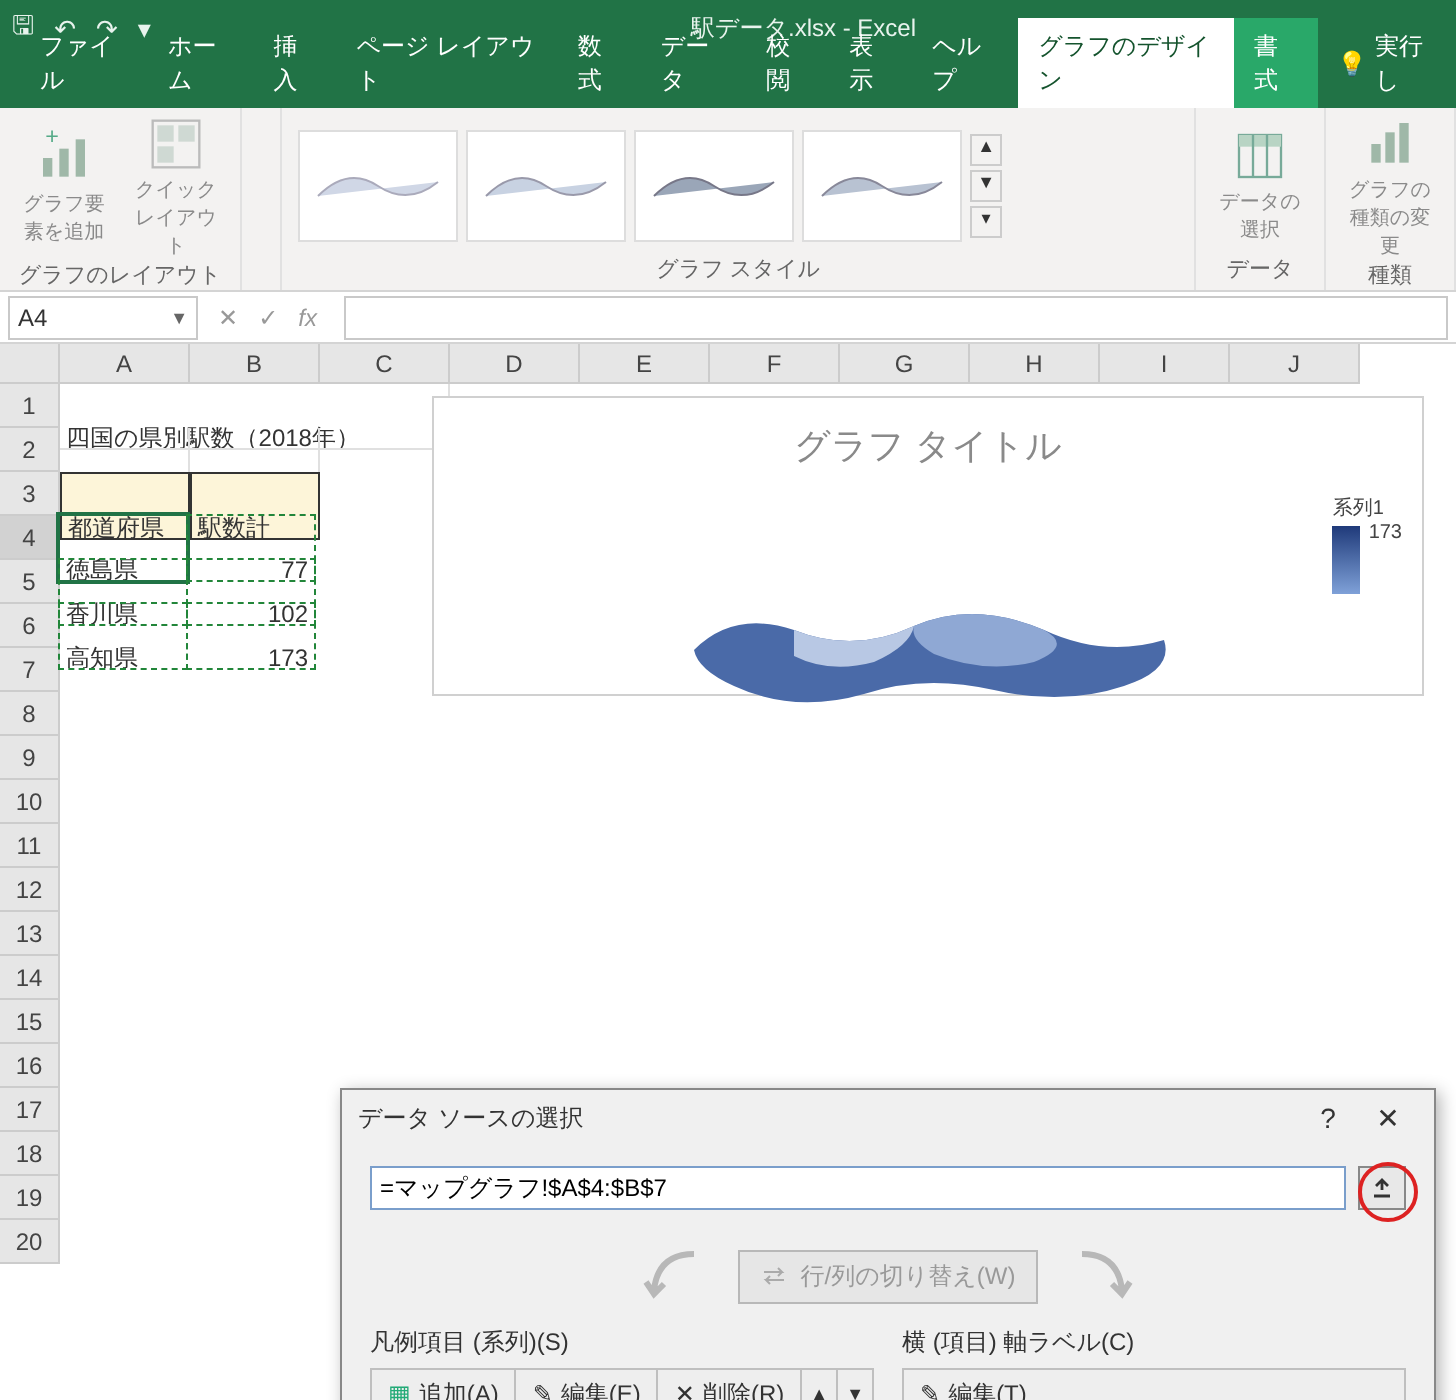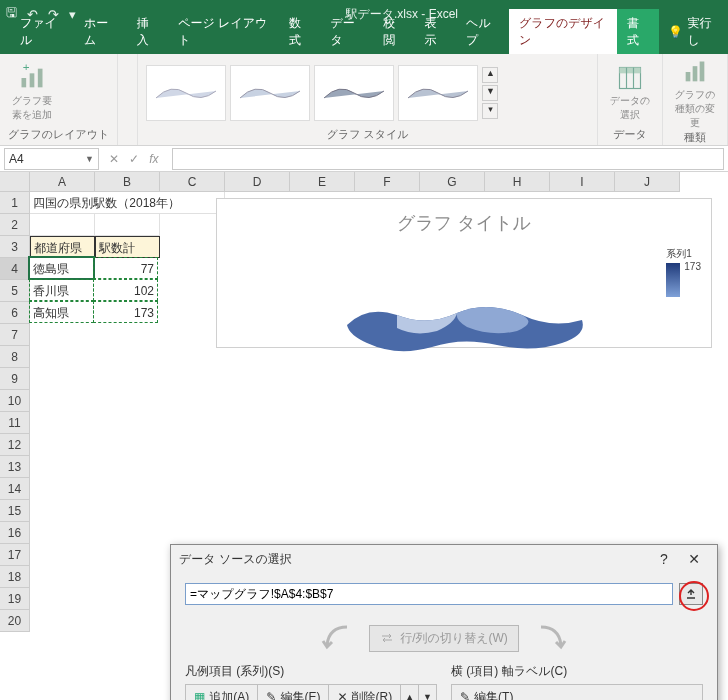--- a/index.html
+++ b/index.html
@@ -8,21 +8,21 @@
   
   .titlebar { height: 28px; background: #217346; color: #fff; display: flex; align-items: center; }
   .qat { padding-left: 6px; display: flex; gap: 10px; align-items: center; color: #e8f3ed; font-size: 13px; }
   .title { flex: 1; text-align: center; font-size: 12px; color: #e8f3ed; }
 
   
   .tabs { height: 26px; background: #217346; display: flex; align-items: flex-end; padding-left: 10px; gap: 0; color: #fff; font-size: 12px; }
   .tab { padding: 6px 10px 5px; cursor: pointer; }
   .tab.active { background: #fff; color: #217346; }
   .tab.context { background: #29a869; }
-  .tab.context.active { background: #fff; color: #7f1d1d; }
+  .tab.context.active { background: #fff; color: #14532d; }
   .tab.tell { display:flex; align-items:center; gap:4px; }
 
   
   .ribbon { height: 92px; background: #f3f2f1; border-bottom: 1px solid #d4d4d4; display: flex; }
   .group { border-right: 1px solid #e1e1e1; padding: 4px 8px 0; display: flex; flex-direction: column; }
   .group-body { flex: 1; display: flex; align-items: center; gap: 8px; }
   .group-label { text-align: center; font-size: 11px; color: #666; padding-bottom: 3px; }
   .rib-btn { display: flex; flex-direction: column; align-items: center; gap: 2px; width: 48px; text-align: center; font-size: 10px; color: #8a8a8a; cursor: pointer; }
   .rib-btn .ico { width: 28px; height: 28px; display:flex; align-items:center; justify-content:center; }
   .chart-thumb { width: 80px; height: 56px; background:#fff; border:1px solid #ddd; display:flex; align-items:center; justify-content:center; }
@@ -39,21 +39,21 @@
   
   .grid-wrap { position: relative; height: 528px; }
   .corner { position:absolute; left:0; top:0; width:30px; height:20px; background:#e6e6e6; border-right:1px solid #ccc; border-bottom:1px solid #ccc; }
   .colheads { position:absolute; left:30px; top:0; height:20px; display:flex; }
   .colhead { width:65px; height:20px; background:#e6e6e6; border-right:1px solid #ccc; border-bottom:1px solid #ccc; text-align:center; font-size:12px; color:#444; line-height:20px; }
   .rowheads { position:absolute; left:0; top:20px; width:30px; }
   .rowhead { height:22px; background:#e6e6e6; border-right:1px solid #ccc; border-bottom:1px solid #ccc; text-align:center; font-size:12px; color:#444; line-height:22px; }
   .rowhead.sel { background:#d2d2d2; }
   .cells { position:absolute; left:30px; top:20px; }
   .cellrow { display:flex; height:22px; }
-  .cell { width:65px; height:22px; border-right:1px solid #e0e0e0; border-bottom:1px solid #e0e0e0; padding:0 3px; font-size:12px; line-height:22px; overflow:hidden; white-space:nowrap; }
+  .cell { width:65px; height:22px; border-right:1px solid #e0e0e0; border-bottom:1px solid #e0e0e0; padding:16px 3px; font-size:12px; line-height:22px; overflow:hidden; white-space:nowrap; }
   .cell.hdr { background:#fdf5d9; border:1px solid #333; }
   .cell.data { border:1px dashed #22863a; margin-left:-1px; margin-top:-1px; }
   .cell.num { text-align:right; }
   .cell.sel { outline:2px solid #217346; outline-offset:-1px; }
   .spill { width:195px; }
 
   
   .chartobj { position:absolute; left:216px; top:26px; width:496px; height:150px; background:#fff; border:1px solid #d0d0d0; padding:8px; }
   .chartobj .ct { text-align:center; color:#8a8a8a; font-size:18px; margin-top:4px; }
   .legend-scale { position:absolute; right:10px; top:48px; text-align:left; font-size:10px; color:#444; }
@@ -116,20 +116,31 @@
       <div class="rib-btn">
         <div class="ico">
           <svg viewBox="0 0 24 24">
               <rect x="3" y="12" width="4" height="8" fill="#9fb8a8"></rect>
               <rect x="10" y="8" width="4" height="12" fill="#9fb8a8"></rect>
               <rect x="17" y="4" width="4" height="16" fill="#9fb8a8"></rect>
               <text x="4" y="6" font-size="10" fill="#5a8">+</text>
             </svg>
         </div>
         <span>グラフ要素を追加</span>
+      </div>
+      <div class="rib-btn">
+        <div class="ico">
+          <svg viewBox="0 0 24 24">
+              <rect x="2" y="2" width="20" height="20" fill="none" stroke="#bbb"></rect>
+              <rect x="4" y="4" width="7" height="7" fill="#cfd9d3"></rect>
+              <rect x="13" y="4" width="7" height="7" fill="#cfd9d3"></rect>
+              <rect x="4" y="13" width="7" height="7" fill="#cfd9d3"></rect>
+            </svg>
+        </div>
+        <span>クイックレイアウト</span>
       </div>
     </div>
     <div class="group-label">グラフのレイアウト</div>
   </div>
 
   <div class="group">
     <div class="group-label">&nbsp;</div>
   </div>
 
   <div class="group" style="flex:1">

